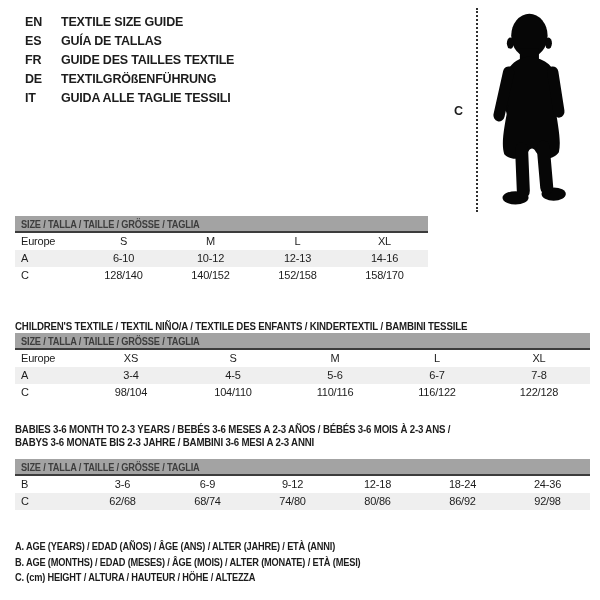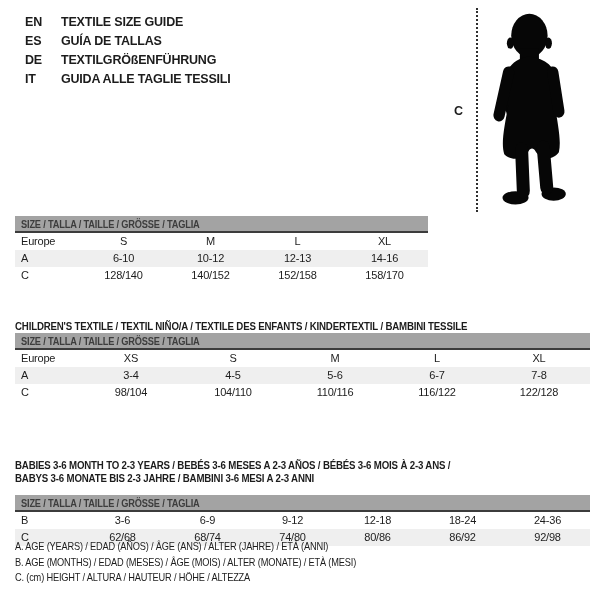--- a/index.html
+++ b/index.html
@@ -18,55 +18,59 @@
 
   
   .dash-line { position:absolute; left:476px; top:8px; height:204px; width:0; border-left:2px dotted #2e2e2e; }
   .c-label { position:absolute; left:454px; top:104px; font-weight:700; font-size:12.5px; }
   .baby { position:absolute; left:480px; top:9px; }
 
   
   .section { position:absolute; left:15px; }
   .s1 { top:216px; width:413px; }
   .s2 { top:320px; width:575px; }
-  .s3 { top:423px; width:575px;margin-top:36px; }
+  .s3 { top:423px; width:575px; }
   .tbl-title { font-size:11px; font-weight:700; line-height:13px; }
   .s1 .tbl-title { margin-bottom:11px; }
   .s2 .tbl-title { }
   .s3 .tbl-title { margin-bottom:10px; }
 
   .size-bar {
     height:17px; line-height:16px; background:#a3a3a3;
     border-bottom:2px solid #3c3c3c; padding-left:6px;
     font-size:10.5px; font-weight:700; color:#3d3d3d; box-sizing:border-box;
   }
   .row { display:grid; height:17px; line-height:17px; font-size:11px; }
   .cols4 { grid-template-columns:65px repeat(4,1fr); }
   .cols5 { grid-template-columns:65px repeat(5,1fr); }
   .cols6 { grid-template-columns:65px repeat(6,1fr); }
   .lbl { padding-left:6px; text-align:left; }
   .cell { text-align:center; }
   .shade { background:#efefef; }
 
   
-  .notes { position:absolute; left:15px; top:539px; font-size:10.5px; font-weight:400; line-height:15.5px; }
+  .notes { position:absolute; left:15px; top:539px; font-size:10.5px; font-weight:700; line-height:15.5px; }
 </style>
 </head>
 <body>
 
 <div class="page">
 
   <div class="lang-block">
     <div class="lang-row">
       <span class="lang-code">EN</span>
       <span class="lang-title">TEXTILE SIZE GUIDE</span>
     </div>
     <div class="lang-row">
       <span class="lang-code">ES</span>
       <span class="lang-title">GUÍA DE TALLAS</span>
+    </div>
+    <div class="lang-row">
+      <span class="lang-code">FR</span>
+      <span class="lang-title">GUIDE DES TAILLES TEXTILE</span>
     </div>
     <div class="lang-row">
       <span class="lang-code">DE</span>
       <span class="lang-title">TEXTILGRÖßENFÜHRUNG</span>
     </div>
     <div class="lang-row">
       <span class="lang-code">IT</span>
       <span class="lang-title">GUIDA ALLE TAGLIE TESSILI</span>
     </div>
   </div>

